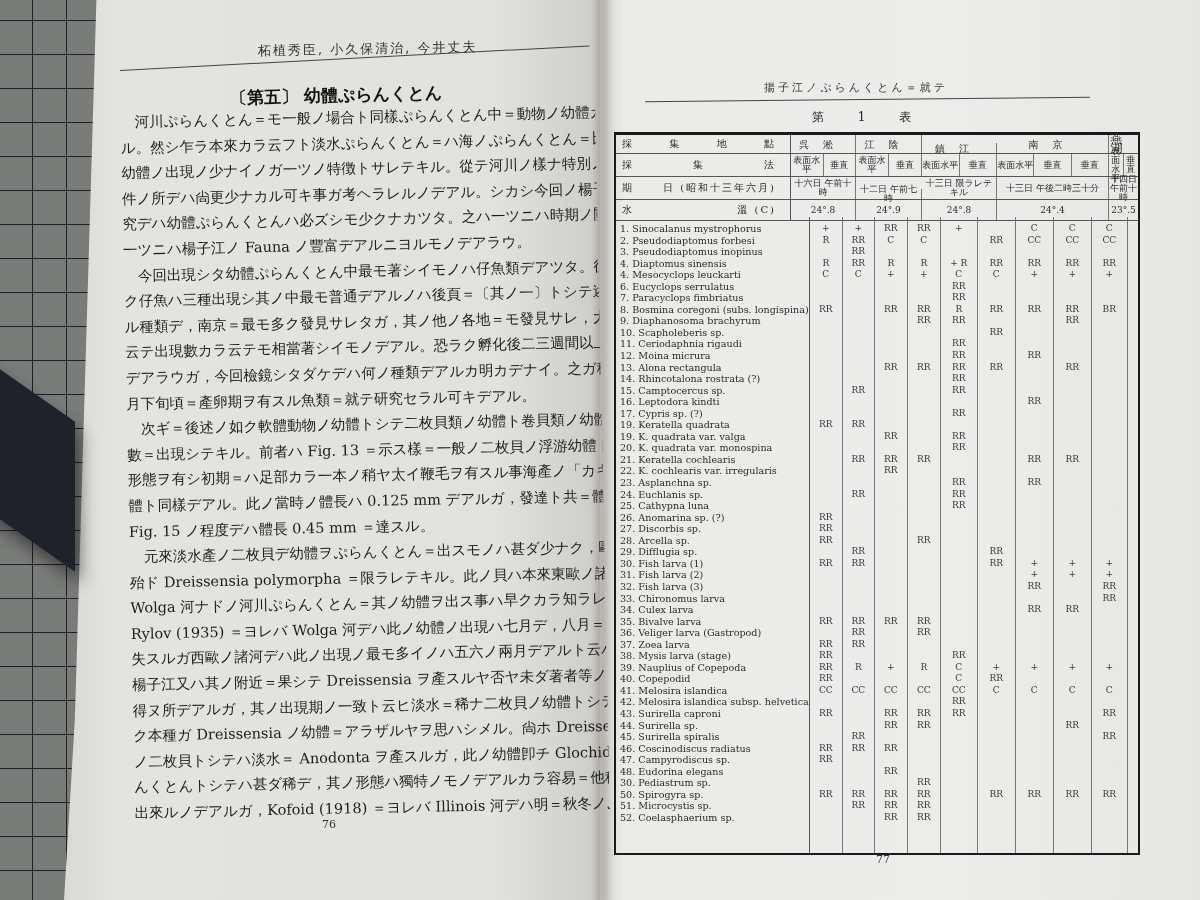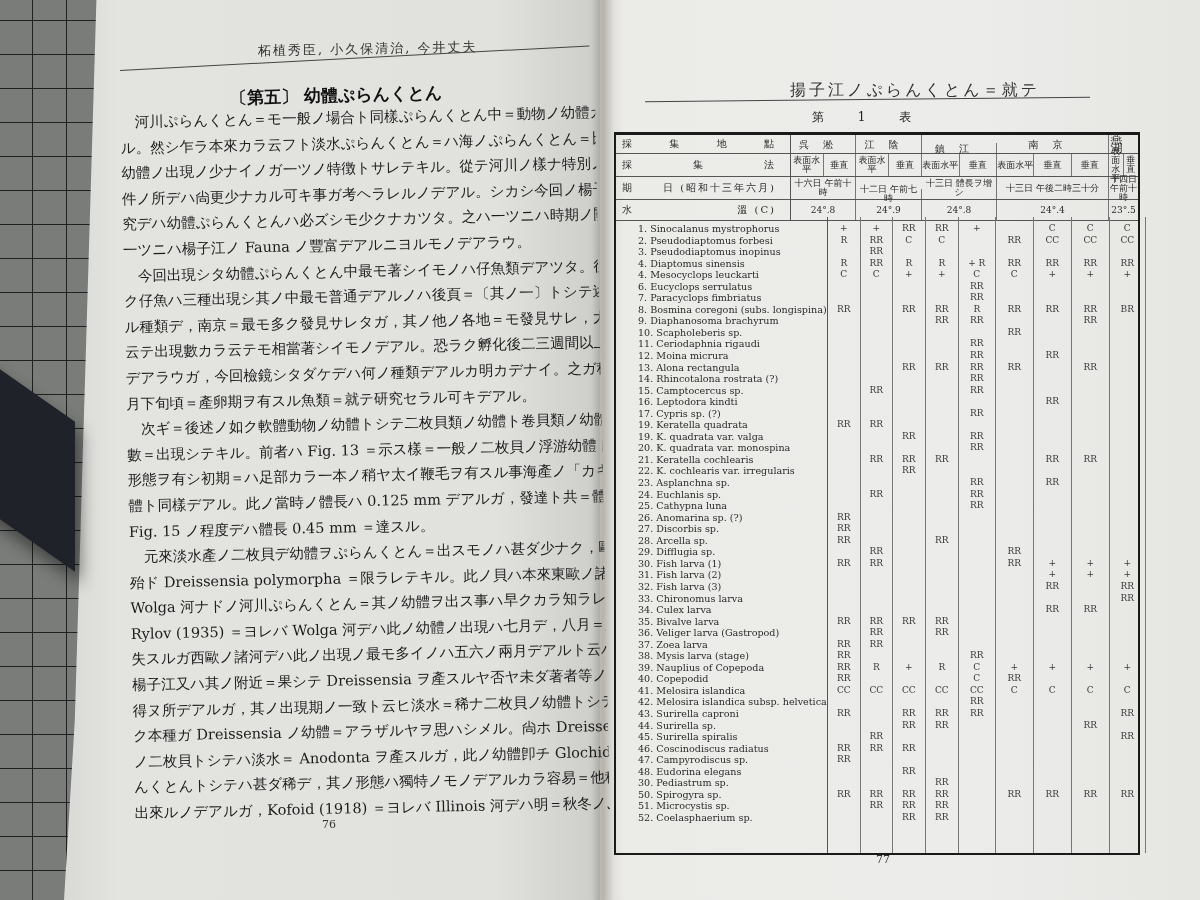--- a/index.html
+++ b/index.html
@@ -16,33 +16,33 @@
 
   
   .lp-header{position:absolute;left:258px;top:40px;font-size:13px;color:#333;letter-spacing:2px;transform:rotate(-1deg);}
   .lp-rule{position:absolute;left:120px;top:70px;width:470px;height:0;border-top:1.5px solid #444;transform:rotate(-3deg);transform-origin:left;}
   .lp-title{position:absolute;left:230px;top:84px;font-size:17px;font-weight:bold;color:#111;font-family:"DejaVu Sans",sans-serif;transform:rotate(-1.5deg);}
   .lp-body{position:absolute;left:120px;top:110px;width:475px;font-size:14.5px;line-height:25.6px;color:#1c1c1c;transform:rotate(-1.2deg);transform-origin:left top;}
   .lp-body p{margin:0;white-space:nowrap;overflow:hidden;}
   .lp-pagenum{position:absolute;left:322px;top:818px;font-size:11px;color:#333;}
 
   
-  .rp-header{position:absolute;left:790px;top:80px;font-size:16px;color:#333;letter-spacing:3px;}
+  .rp-header{position:absolute;left:764px;top:80px;font-size:11px;color:#333;letter-spacing:3px;}
   .rp-rule{position:absolute;left:645px;top:99px;width:445px;border-top:1.5px solid #444;transform:rotate(-0.6deg);}
   .rp-caption{position:absolute;left:812px;top:109px;font-size:12px;color:#222;}
   .rp-caption span{margin-right:30px;}
   .table-wrap{position:absolute;left:614px;top:132px;width:522px;height:718px;border:2.5px solid #1a1a1a;border-top-width:3px;}
   .hgrid{position:absolute;left:0;top:0;width:522px;}
   .hrow{display:flex;border-bottom:1px solid #555;height:18px;font-size:10px;color:#2a2a2a;}
   .hlabel{width:194px;border-right:1px solid #555;display:flex;justify-content:space-between;align-items:center;padding:0 14px 0 6px;box-sizing:border-box;letter-spacing:2px;}
   .hcells{flex:1;display:flex;}
   .hcell{border-right:1px solid #777;display:flex;align-items:center;justify-content:center;text-align:center;font-size:9px;line-height:9px;box-sizing:border-box;}
   .hcell:last-child{border-right:none;}
   .body-grid{position:absolute;left:0;top:82px;width:522px;height:636px;display:flex;}
-  .species{width:194px;border-right:1px solid #555;padding-top:6px;box-sizing:border-box;margin-left:18px;}
+  .species{width:194px;border-right:1px solid #555;padding-top:6px;box-sizing:border-box;}
   .sp-row{height:11.55px;font-size:9.6px;line-height:11.55px;color:#2a2a2a;white-space:nowrap;padding-left:4px;}
   .cols{flex:1;display:flex;}
   .col{border-right:1px solid #777;padding-top:6px;box-sizing:border-box;}
   .col:last-child{border-right:none;}
   .cell{height:11.55px;font-size:9px;line-height:11.55px;color:#3a3a3a;text-align:center;}
   .rp-pagenum{position:absolute;left:876px;top:853px;font-size:11px;color:#333;}
 </style>
 </head>
 <body>
 
@@ -135,21 +135,21 @@
         </div>
       </div>
       <div class="hrow" style="height: 22px;">
         <div class="hlabel">
           <span>期</span>
           <span>日 (昭和十三年六月)</span>
         </div>
         <div class="hcells">
           <div class="hcell" style="width: 65px;">十六日 午前十時</div>
           <div class="hcell" style="width: 66px; margin-top: 12px;">十二日 午前七時</div>
-          <div class="hcell" style="width: 75px;">十三日 體長ヲ增シ</div>
+          <div class="hcell" style="width: 75px;">十三日 限ラレテキル</div>
           <div class="hcell" style="width: 112px;">十三日 午後二時三十分</div>
           <div class="hcell" style="width: 29px;">十四日 午前十時</div>
         </div>
       </div>
       <div class="hrow" style="height: 20px;">
         <div class="hlabel">
           <span>水</span>
           <span>溫 (C)</span>
         </div>
         <div class="hcells">

